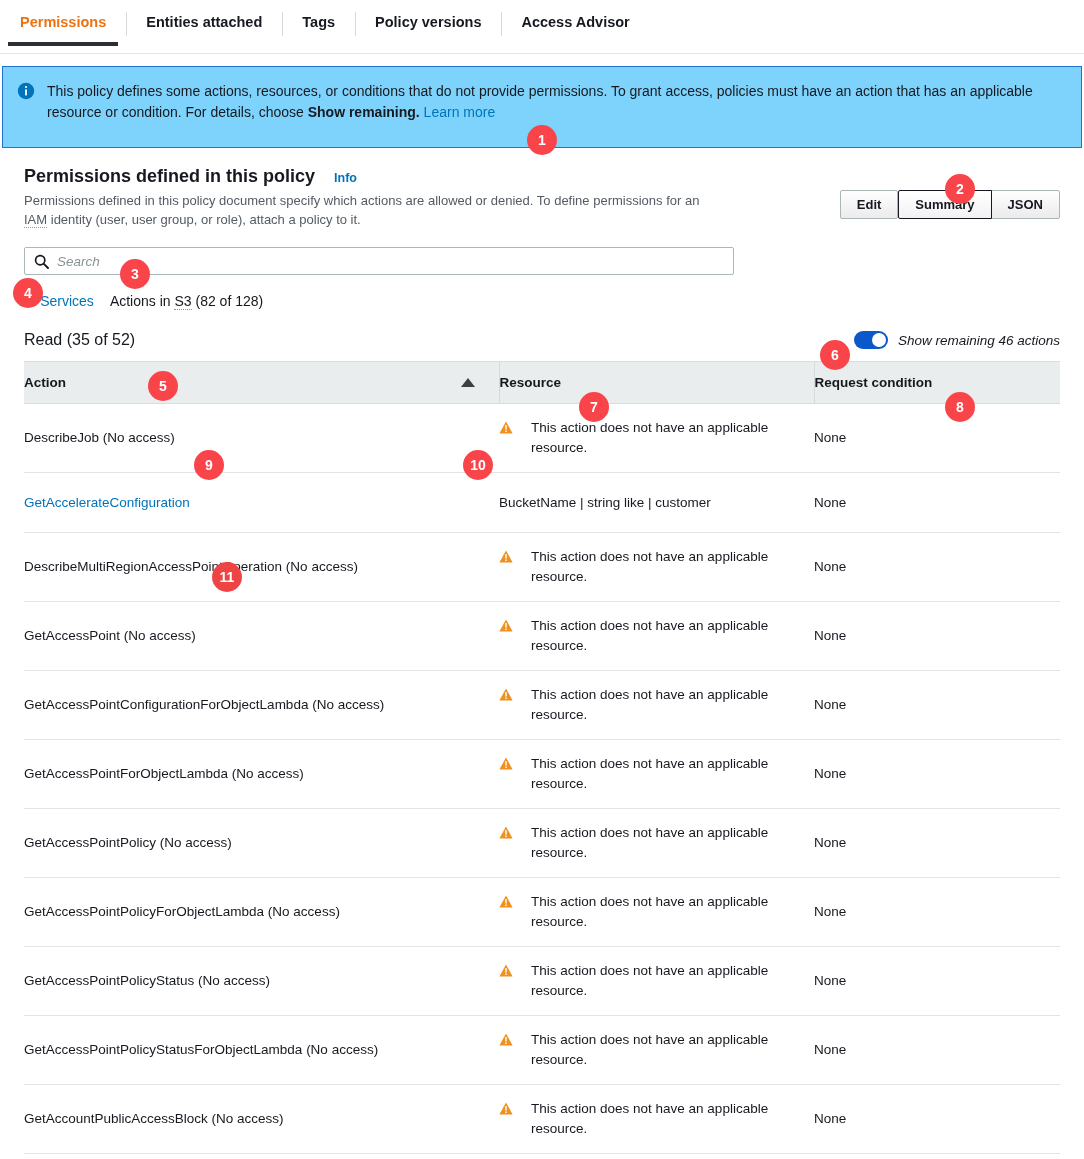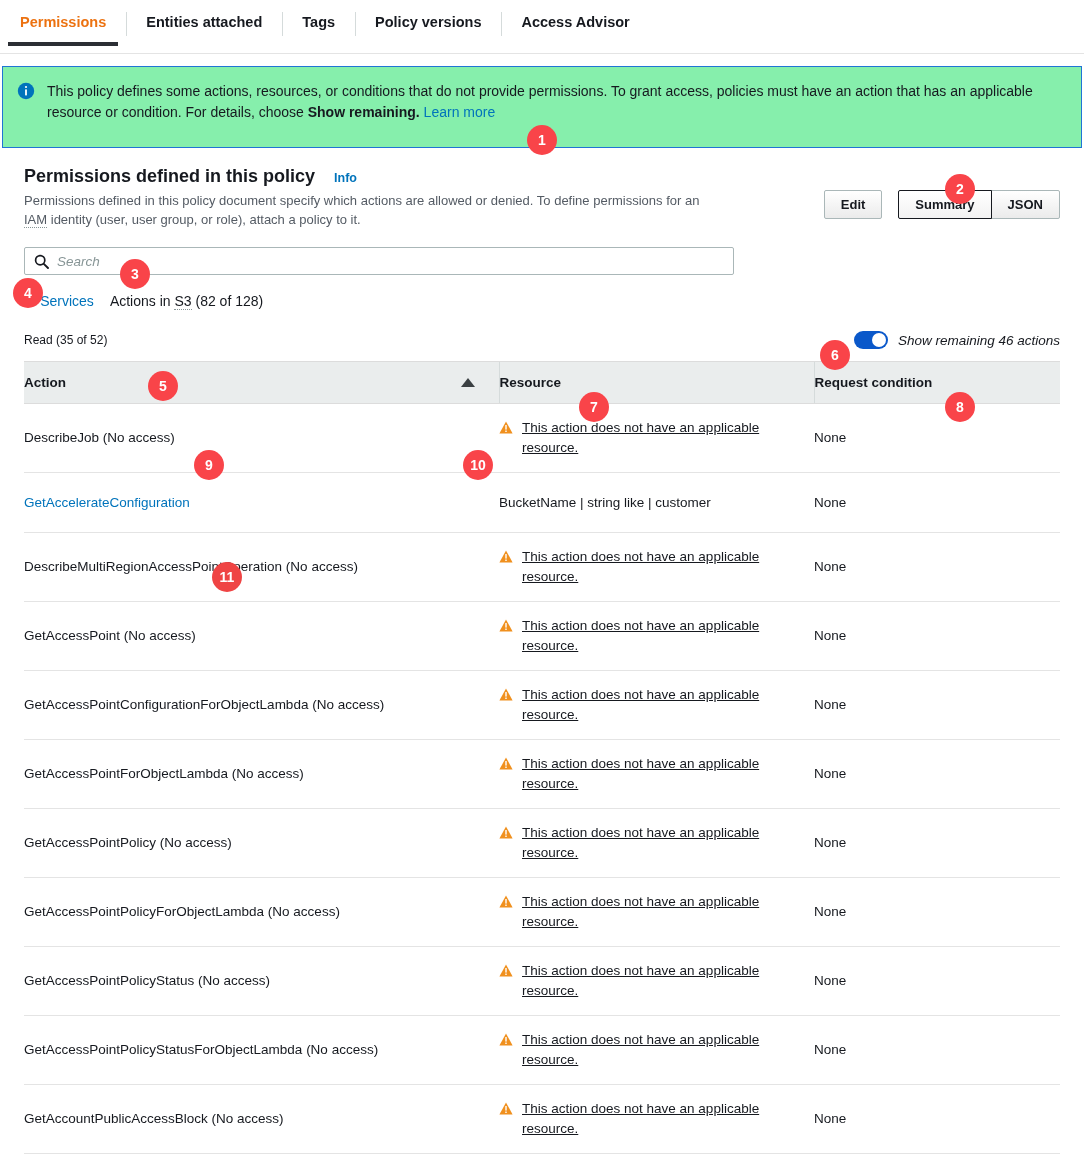--- a/index.html
+++ b/index.html
@@ -50,21 +50,21 @@
     position: absolute;
     left: 8px; right: 8px; bottom: 0;
     height: 4px;
     background: #2b2e34;
   }
 
   
   .alert-wrap { padding: 12px 2px 0 2px; }
   .alert {
     border: 1px solid #2074d5;
-    background: #86efac;
+    background: #7dd3fc;
     display: flex;
     padding: 14px 16px 18px 14px;
     min-height: 82px;
   }
   .alert-icon {
     flex: 0 0 auto;
     width: 18px; height: 18px;
     margin: 1px 12px 0 0;
   }
   .alert-text {
@@ -92,21 +92,21 @@
   .panel-desc {
     margin-top: 4px;
     font-size: 13px;
     line-height: 19px;
     color: #545b64;
     max-width: 700px;
   }
   .dotted { border-bottom: 1px dotted #879596; cursor: help; }
 
   
-  .btn-area { display: flex; align-items: flex-end; gap: 16px; padding-top: 24px; }
+  .btn-area { display: flex; align-items: flex-end; gap: 0; padding-top: 24px; }
   .btn {
     font-family: "Liberation Sans", sans-serif;
     font-size: 13px;
     font-weight: bold;
     color: #16191f;
     padding: 6px 16px;
     border: 1px solid #aab7b8;
     border-radius: 2px;
     background: linear-gradient(#fff, #ebebeb);
     cursor: pointer;
@@ -162,21 +162,21 @@
   .crumb-rest { margin-left: 8px; }
 
   
   .grouprow {
     margin-top: 22px;
     display: flex;
     align-items: center;
     justify-content: space-between;
     padding-bottom: 12px;
   }
-  .groupname { font-size: 12px; color: #16191f; }
+  .groupname { font-size: 16px; color: #16191f; }
   .toggle-wrap { display: flex; align-items: center; gap: 10px; }
   .toggle {
     width: 34px; height: 18px;
     border-radius: 9px;
     background: #0a58ca;
     position: relative;
     cursor: pointer;
     flex: 0 0 auto;
   }
   .toggle .knob {
@@ -211,21 +211,21 @@
     font-size: 13.5px;
     color: #16191f;
     padding: 14px 10px 14px 0;
     vertical-align: middle;
     height: 60px;
     line-height: 20px;
   }
   .td-action { padding-left: 0; }
   .td-res { padding-left: 14px; }
   .td-cond { padding-left: 14px; }
-  .res-flex { display: flex; align-items: flex-start; gap: 9px; text-decoration: underline; }
+  .res-flex { display: flex; align-items: flex-start; gap: 18px; }
   .res-warn-text { max-width: 272px; }
   .warn-ico { flex: 0 0 auto; margin-top: 2px; }
   .action-link { color: #0073bb; cursor: pointer; }
 
   
   .marker {
     position: absolute;
     width: 30px; height: 30px;
     border-radius: 50%;
     background: #f94449;

